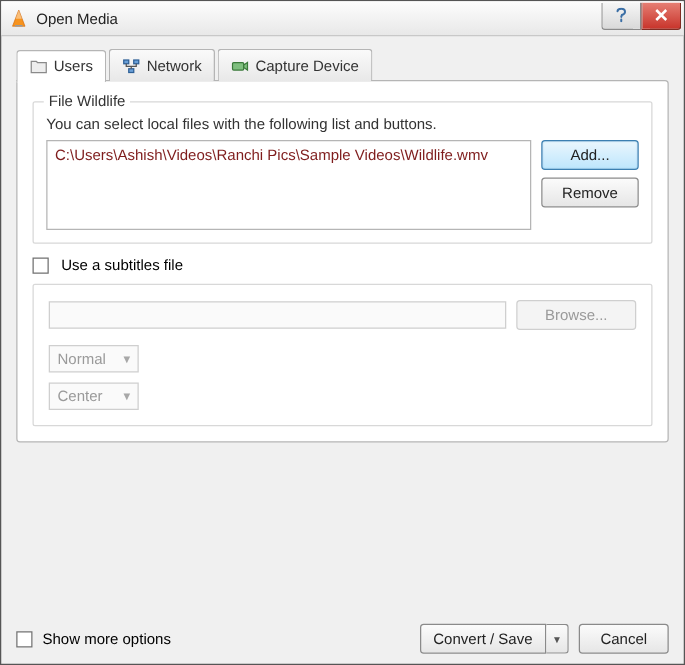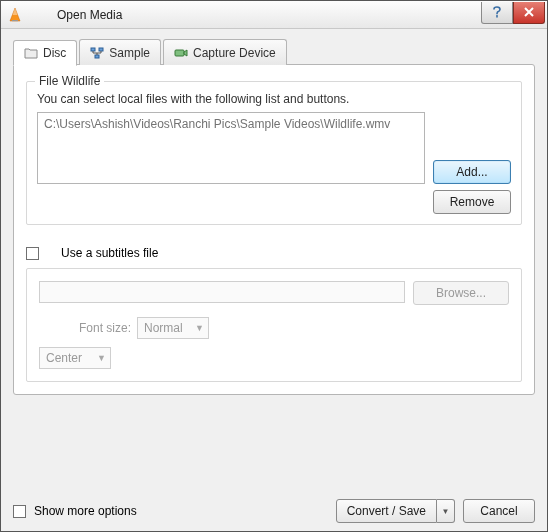--- a/index.html
+++ b/index.html
@@ -1,18 +1,18 @@
 <!DOCTYPE html>
 <html><head>
 <meta charset="utf-8">
 <style>
   * { box-sizing: border-box; font-family: "Segoe UI", Tahoma, sans-serif; font-size: 12px; }
   body { margin: 0; background: #fff; width: 548px; height: 532px; overflow: hidden; }
   .window { width: 548px; height: 532px; border: 1px solid #555; background: #f0f0f0; display: flex; flex-direction: column; }
-  .titlebar { height: 28px; background: linear-gradient(#fdfdfd,#e8e8e8); border-bottom: 1px solid #c8c8c8; display: flex; align-items: center; padding: 0 0 0 6px; gap: 28px; }
+  .titlebar { height: 28px; background: linear-gradient(#fdfdfd,#e8e8e8); border-bottom: 1px solid #c8c8c8; display: flex; align-items: center; padding: 0 0 0 6px; }
   .titlebar .tb-icon { width: 16px; height: 16px; margin-right: 6px; }
   .titlebar .tb-title { flex: 1; color: #222; }
   .tb-buttons { display: flex; height: 22px; margin-top: -4px; }
   .tb-btn { width: 32px; height: 22px; border: 1px solid #8a8a8a; border-top: none; background: linear-gradient(#f6f6f6,#d9d9d9); display: flex; align-items: center; justify-content: center; color: #333; }
   .tb-btn.help { border-radius: 0 0 0 3px; font-weight: bold; }
   .tb-btn.close { background: linear-gradient(#e67f74,#c8342b); color: #fff; border-color: #812c23; border-radius: 0 0 3px 0; margin-right: 2px;}
   .tb-btn.close span { font-size: 14px; font-weight: bold; }
 
   .client { flex: 1; padding: 10px 12px 8px 12px; display: flex; flex-direction: column; }
 
@@ -22,31 +22,31 @@
   .tab .ticon { width: 14px; height: 14px; }
 
   .tabpanel { border: 1px solid #b5b5b5; background: #fff; padding: 10px 12px 12px 12px; border-radius: 0 3px 3px 3px; margin-top: -1px; }
 
   .group { border: 1px solid #d8d8d8; border-radius: 2px; padding: 10px; position: relative; margin-top: 6px; background: #fff; }
   .group-title { position: absolute; top: -8px; left: 8px; background: #fff; padding: 0 4px; color: #333; }
   .group-desc { color: #333; margin-bottom: 6px; }
 
   .file-row { display: flex; gap: 8px; }
   .file-list { flex: 1; height: 72px; border: 1px solid #b5b5b5; background: #fff; padding: 4px 6px; overflow: auto; }
-  .file-item { color: #737373; white-space: nowrap; }
+  .file-item { color: #7f1d1d; white-space: nowrap; }
   .file-btns { display: flex; flex-direction: column; gap: 6px; width: 78px; }
   .btn { height: 24px; border: 1px solid #8a8a8a; border-radius: 3px; background: linear-gradient(#fbfbfb,#e6e6e6); display: flex; align-items: center; justify-content: center; color: #222; cursor: pointer; }
-  .btn.primary { border: 1px solid #3c7fb1; background: linear-gradient(#eaf6fd,#bee6fd); box-shadow: 0 0 1px #5aa9db inset; margin-top: 48px; }
+  .btn.primary { border: 1px solid #3c7fb1; background: linear-gradient(#eaf6fd,#bee6fd); box-shadow: 0 0 1px #5aa9db inset; }
   .btn.disabled { color: #9a9a9a; background: #f4f4f4; border-color: #cfcfcf; }
 
-  .chk-row { display: flex; align-items: center; gap: 22px; margin-top: 21px; }
+  .chk-row { display: flex; align-items: center; gap: 10px; margin-top: 10px; }
   .chk { width: 13px; height: 13px; border: 1px solid #707070; background: #fff; }
 
   .sub-group { border: 1px solid #d8d8d8; border-radius: 2px; padding: 12px; margin-top: 8px; background: #fff; }
-  .sub-path-row { display: flex; gap: 8px; align-items: flex-start; }
+  .sub-path-row { display: flex; gap: 8px; align-items: center; }
   .path-input { flex: 1; height: 22px; border: 1px solid #cfcfcf; background: #fafafa; }
 
   .form-row { display: flex; align-items: center; margin-top: 12px; gap: 6px; }
   .form-label { width: 92px; text-align: right; color: #9a9a9a; }
   .combo { width: 72px; height: 22px; border: 1px solid #cfcfcf; background: #fafafa; display: flex; align-items: center; justify-content: space-between; padding: 0 4px 0 6px; color: #9a9a9a; }
   .combo .arrow { font-size: 9px; color: #a8a8a8; }
 
   .bottom-row { margin-top: auto; display: flex; align-items: center; padding-top: 8px; gap: 8px; justify-content: center; }
   .bottom-row .spacer { flex: 1; }
   .split-btn { display: flex; padding-left: 48px; }
@@ -88,32 +88,32 @@
 
   <div class="client">
 
     <div class="tabs">
       <div class="tab active">
         <span class="ticon">
           <svg viewBox="0 0 14 14">
               <path d="M1 3 L5 3 L6 4 L13 4 L13 12 L1 12 Z" fill="#ededed" stroke="#8a8a8a" stroke-width="1"></path>
             </svg>
         </span>
-        <span>Disc</span>
+        <span>Users</span>
       </div>
       <div class="tab">
         <span class="ticon">
           <svg viewBox="0 0 14 14">
               <rect x="1" y="2" width="4" height="3" fill="#6aa0d8" stroke="#2d5f96"></rect>
               <rect x="9" y="2" width="4" height="3" fill="#6aa0d8" stroke="#2d5f96"></rect>
               <rect x="5" y="9" width="4" height="3" fill="#6aa0d8" stroke="#2d5f96"></rect>
               <path d="M3 5 L3 7 L11 7 L11 5 M7 7 L7 9" stroke="#555" fill="none"></path>
             </svg>
         </span>
-        <span>Sample</span>
+        <span>Network</span>
       </div>
       <div class="tab">
         <span class="ticon">
           <svg viewBox="0 0 14 14">
               <rect x="1" y="4" width="9" height="6" rx="1" fill="#7fbf7f" stroke="#3a7a3a"></rect>
               <path d="M10 6 L13 4 L13 10 L10 8 Z" fill="#7fbf7f" stroke="#3a7a3a"></path>
             </svg>
         </span>
         <span>Capture Device</span>
       </div>
@@ -145,21 +145,20 @@
       </div>
 
       <div class="sub-group">
         <div class="sub-path-row">
           <div class="path-input"></div>
           <div class="btn disabled" style="width:96px">
             <span>Browse...</span>
           </div>
         </div>
         <div class="form-row">
-          <span class="form-label">Font size:</span>
           <div class="combo">
             <span>Normal</span>
             <span class="arrow">▼</span>
           </div>
         </div>
         <div class="form-row" style="margin-top:8px">
           <div class="combo">
             <span>Center</span>
             <span class="arrow">▼</span>
           </div>

